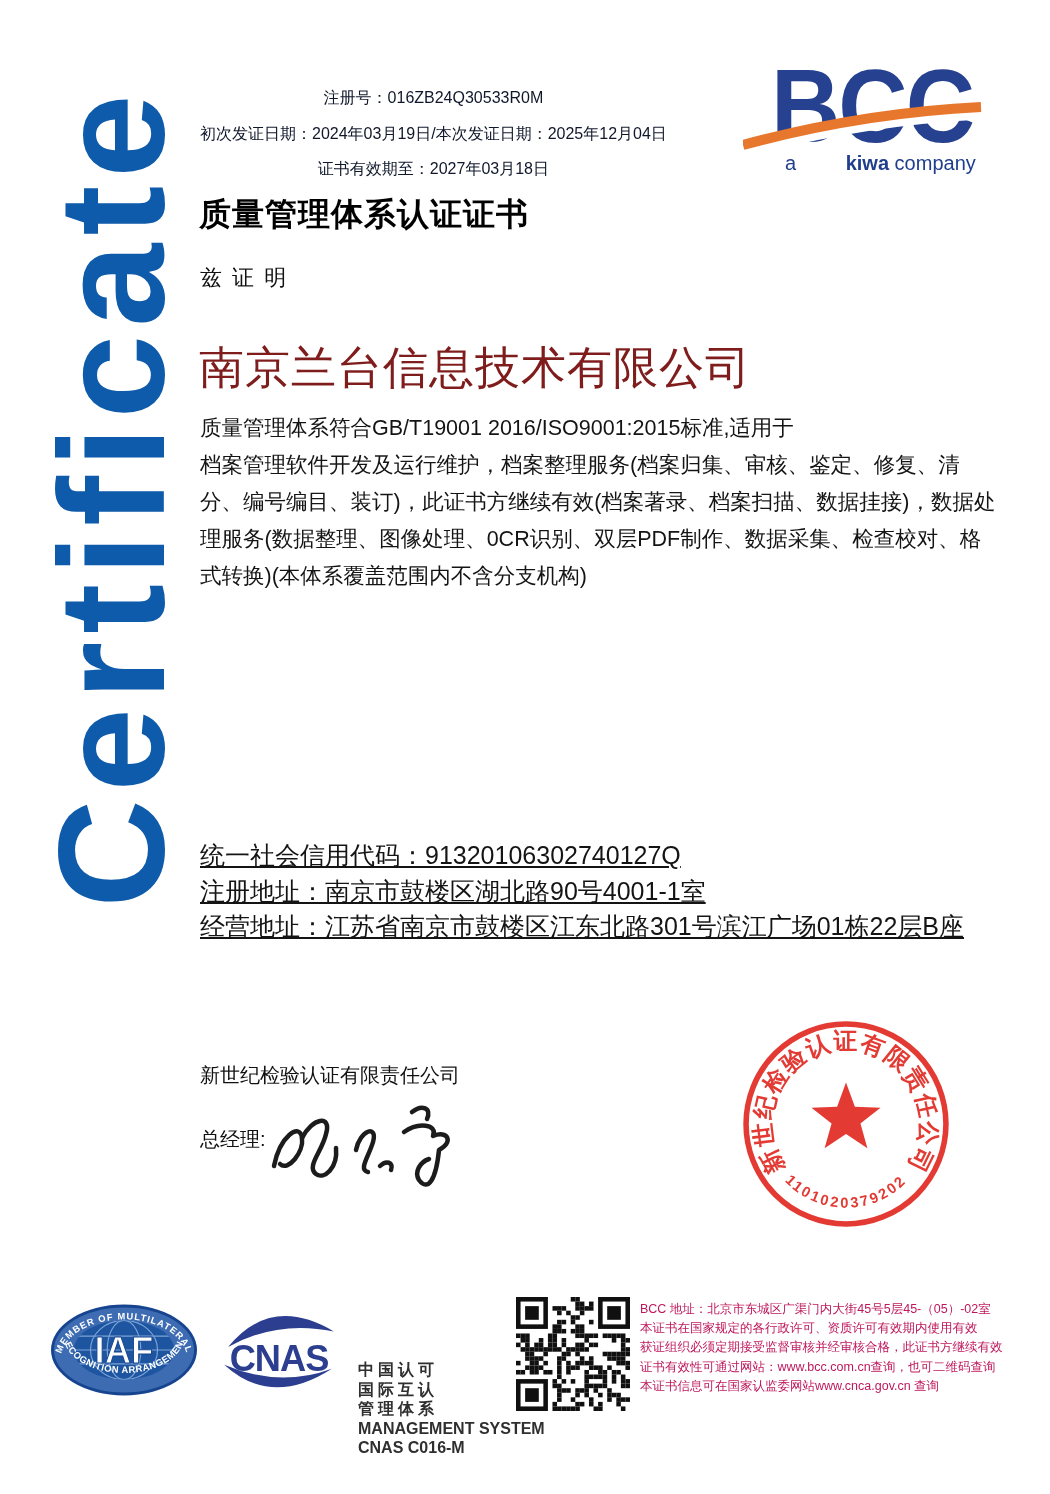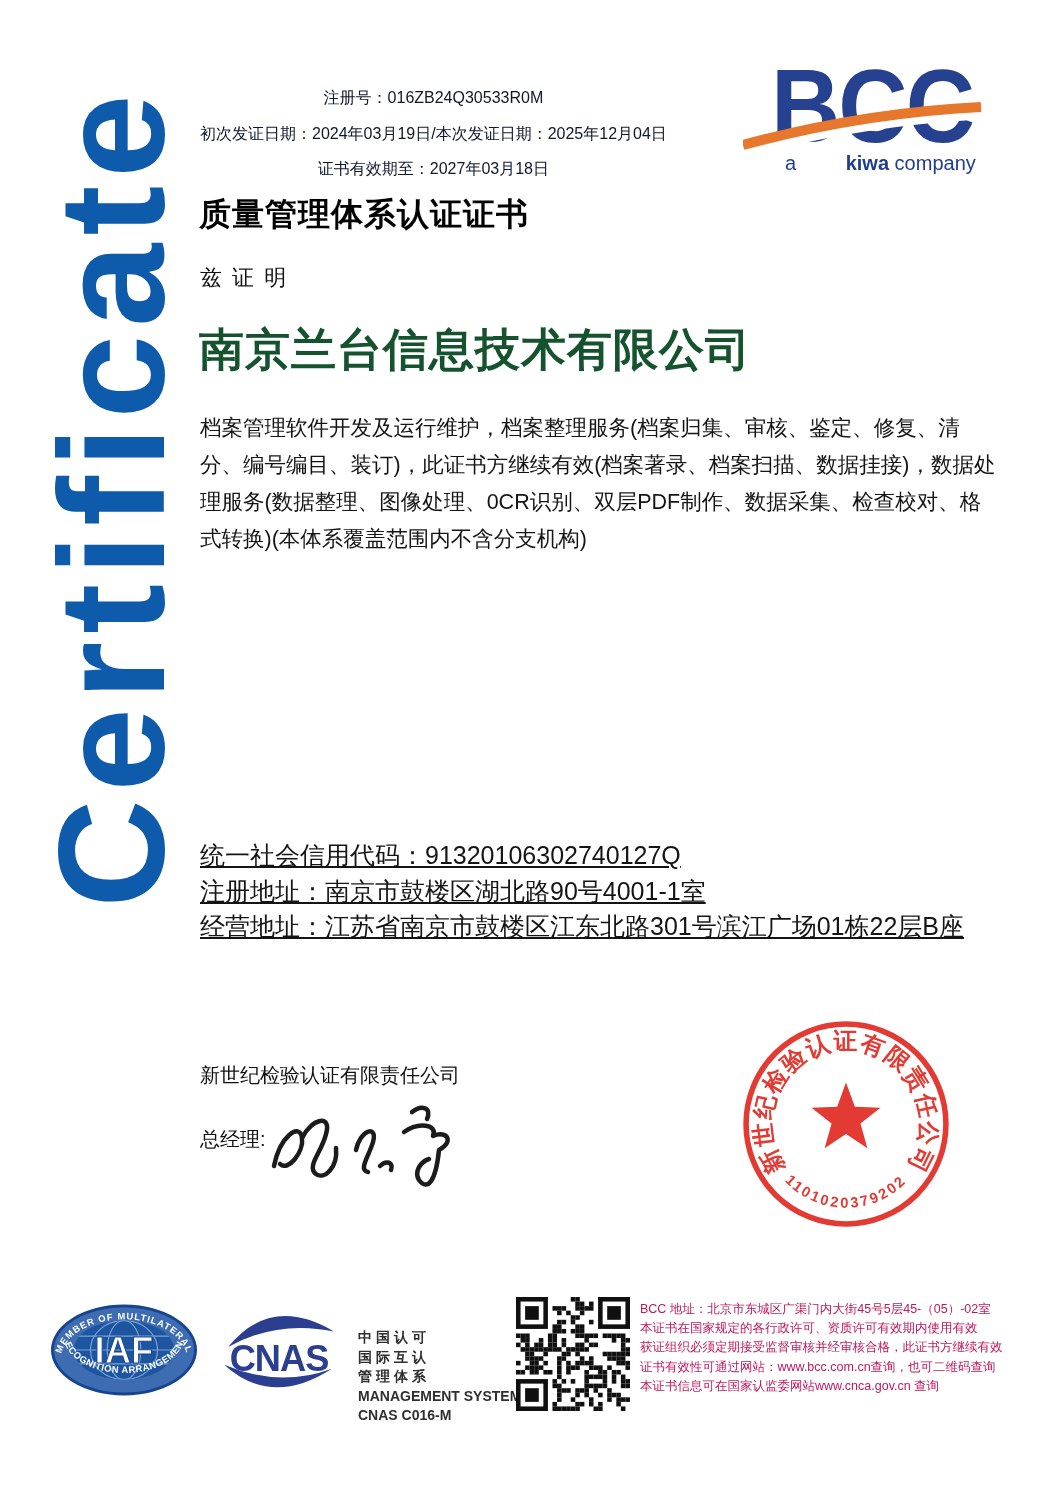--- a/index.html
+++ b/index.html
@@ -28,37 +28,37 @@
     position:absolute; left:28px; top:0; font-size:96px; font-weight:900;
     color:#25418f; letter-spacing:-2px; line-height:104px;
     transform:scaleY(1.08); transform-origin:top left; white-space:nowrap;
   }
   .bcc-swoosh { position:absolute; left:0; top:42px; }
   .kiwa-line { position:absolute; left:42px; top:102px; font-size:20px; color:#1f3e8e; white-space:nowrap; }
   .kiwa-line b { font-weight:700;margin-left:44px; }
 
   .cert-title { left:199px; top:193px; font-size:32px; font-weight:700; color:#000; letter-spacing:1px; white-space:nowrap; }
   .certify { left:200px; top:263px; font-size:22px; color:#111; letter-spacing:2px; white-space:nowrap; }
-  .company-name { left:199px; top:320px; font-size:45px; font-weight:700; color:#14532d; letter-spacing:1px; white-space:nowrap; }
+  .company-name { left:199px; top:338px; font-size:45px; font-weight:400; color:#7f1d1d; letter-spacing:1px; white-space:nowrap; }
 
   .scope { left:200px; top:410px; font-size:21.5px; line-height:37px; color:#141414; width:680px; }
   .scope div { white-space:nowrap; }
 
   .details { left:200px; top:838px; font-size:25px; line-height:35.5px; color:#141414; white-space:nowrap;text-decoration:underline; }
 
   .issuer { left:200px; top:1062px; font-size:20px; color:#111; white-space:nowrap; }
   .signer { left:200px; top:1126px; font-size:20px; color:#111; white-space:nowrap; }
   .signature-svg { left:260px; top:1086px; }
 
   .seal-svg { left:740px; top:1018px; opacity:0.92; }
 
   
   .iaf-svg { left:50px; top:1303px; }
   .cnas-svg { left:220px; top:1306px; }
-  .acc-block { left:358px; top:1328px; font-size:14px; font-weight:700; line-height:19.5px; color:#2f2f2f; white-space:nowrap; }
+  .acc-block { left:358px; top:1360px; font-size:16px; font-weight:700; line-height:19.5px; color:#2f2f2f; white-space:nowrap; }
   .acc-block .zh { letter-spacing:4px; }
   .qr-svg { left:516px; top:1297px; }
   .footer-info { left:640px; top:1300px; font-size:12.5px; line-height:19.2px; color:#be185d; white-space:nowrap; }
 </style>
 </head>
 <body>
 
 <div class="page">
 
   <div class="cert-vertical">Certificate</div>
@@ -78,20 +78,21 @@
     <div class="kiwa-line">
       <span>a </span><b>kiwa</b><span> company</span>
     </div>
   </div>
 
   <div class="abs cert-title">质量管理体系认证证书</div>
   <div class="abs certify">兹 证 明</div>
   <div class="abs company-name">南京兰台信息技术有限公司</div>
 
   <div class="abs scope">
+    <div>质量管理体系符合GB/T19001 2016/ISO9001:2015标准,适用于</div>
     <div>档案管理软件开发及运行维护，档案整理服务(档案归集、审核、鉴定、修复、清</div>
     <div>分、编号编目、装订)，此证书方继续有效(档案著录、档案扫描、数据挂接)，数据处</div>
     <div>理服务(数据整理、图像处理、0CR识别、双层PDF制作、数据采集、检查校对、格</div>
     <div>式转换)(本体系覆盖范围内不含分支机构)</div>
   </div>
 
   <div class="abs details">
     <div>统一社会信用代码：91320106302740127Q</div>
     <div>注册地址：南京市鼓楼区湖北路90号4001-1室</div>
     <div>经营地址：江苏省南京市鼓楼区江东北路301号滨江广场01栋22层B座</div>

